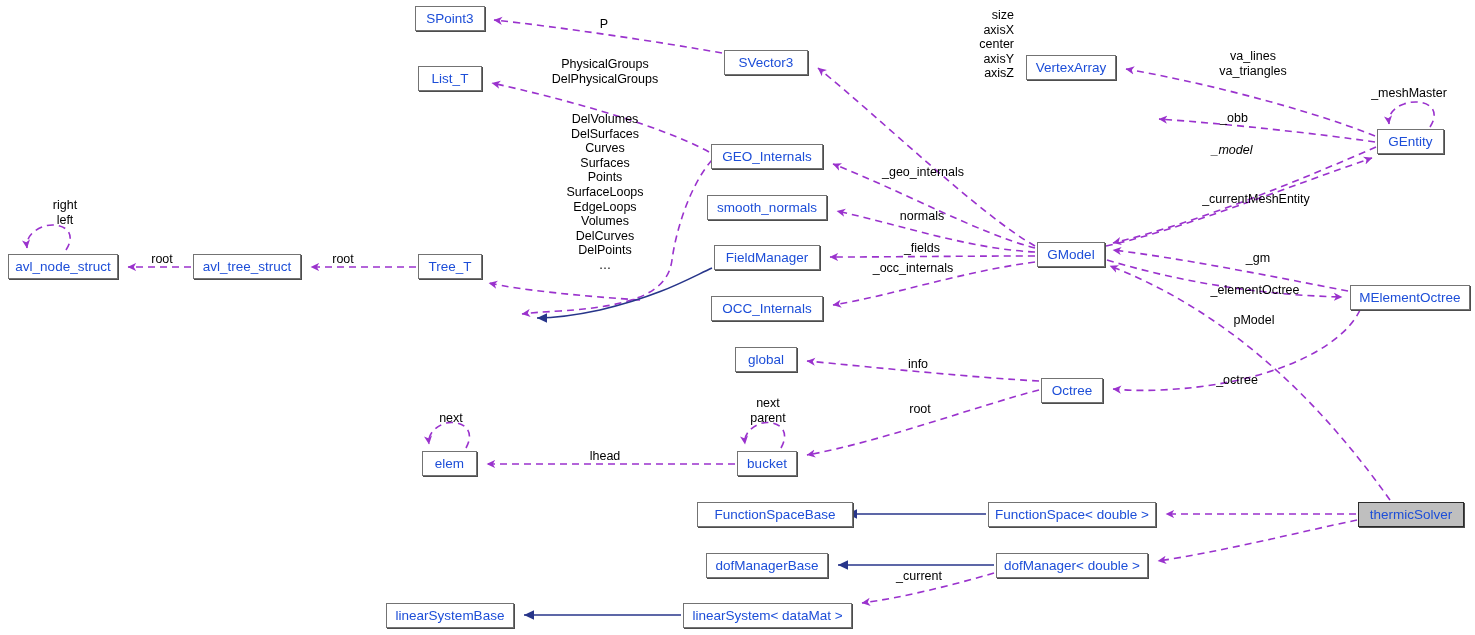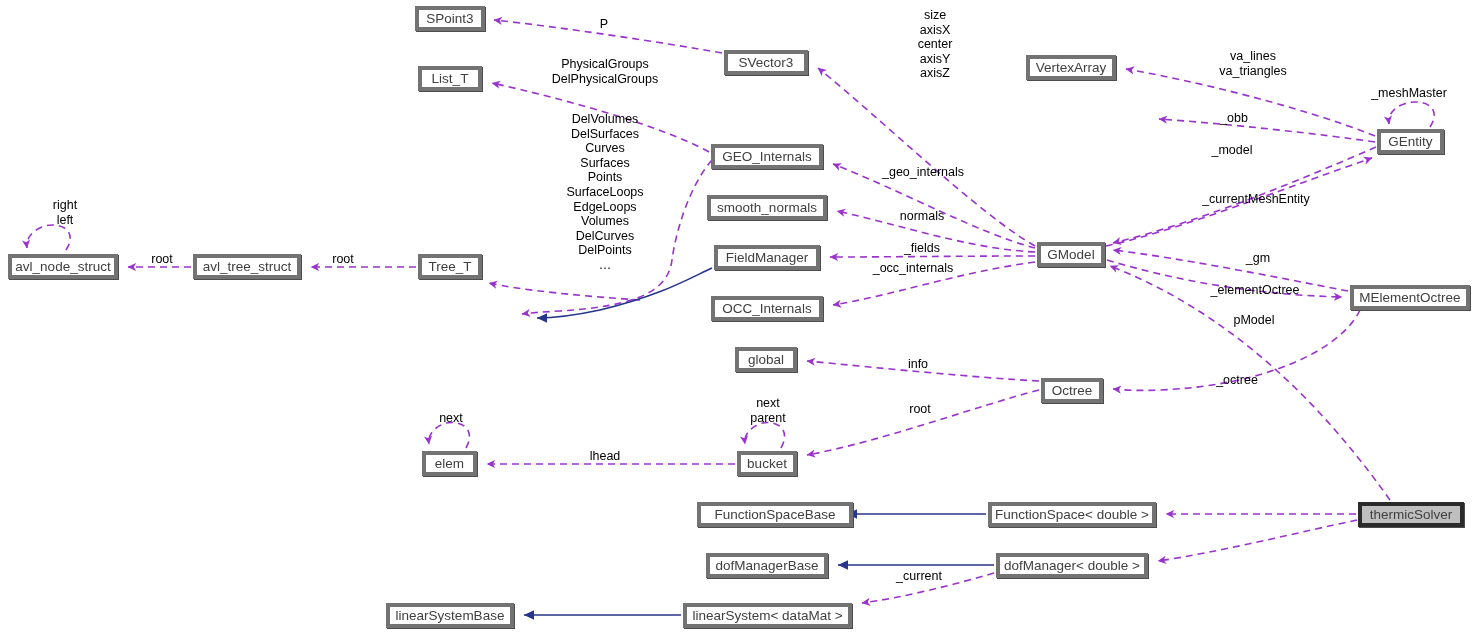--- a/index.html
+++ b/index.html
@@ -4,23 +4,23 @@
 <title>thermicSolver Collaboration Diagram</title>
 <style>
   html,body{margin:0;padding:0;background:#ffffff;}
   body{font-family:"Liberation Sans","DejaVu Sans",sans-serif;}
   #canvas{position:relative;width:1475px;height:635px;background:#ffffff;overflow:hidden;}
   svg.edges{position:absolute;left:0;top:0;width:1475px;height:635px;pointer-events:none;}
 
   .node{
     position:absolute;
     box-sizing:border-box;
-    border:4px solid #737373;
+    border:1px solid #737373;
     background:#ffffff;
-    color:#404040;
+    color:#1d4ed8;
     font-size:13.5px;
     line-height:1;
     display:flex;align-items:center;justify-content:center;
     white-space:nowrap;
     z-index:3;
     box-shadow:1px 1px 0 0 #4d4d4d;
   }
   .node.plain{border-color:#bdbdbd;box-shadow:1px 1px 0 0 #cfcfcf;}
   .node.current{background:#bfbfbf;border-color:#2b2b2b;}
 
@@ -142,32 +142,32 @@
   <div class="node" style="left:737px;top:451px;width:60px;height:25px;">bucket</div>
   <div class="node" style="left:697px;top:502px;width:156px;height:25px;">FunctionSpaceBase</div>
   <div class="node" style="left:988px;top:502px;width:168px;height:25px;">FunctionSpace&lt; double &gt;</div>
   <div class="node current" style="left:1358px;top:502px;width:106px;height:25px;">thermicSolver</div>
   <div class="node" style="left:706px;top:553px;width:122px;height:25px;">dofManagerBase</div>
   <div class="node" style="left:996px;top:553px;width:152px;height:25px;">dofManager&lt; double &gt;</div>
   <div class="node" style="left:386px;top:603px;width:128px;height:25px;">linearSystemBase</div>
   <div class="node" style="left:683px;top:603px;width:169px;height:25px;">linearSystem&lt; dataMat &gt;</div>
 
   <div class="edgelabel" style="left:571px;top:17px;width:66px;">P</div>
-  <div class="edgelabel" style="left:892px;top:8px;width:86px;">size
+  <div class="edgelabel" style="left:928px;top:8px;width:86px;text-align:right;">size
 axisX
 center
 axisY
 axisZ</div>
   <div class="edgelabel" style="left:531px;top:57px;width:148px;">PhysicalGroups
 DelPhysicalGroups</div>
   <div class="edgelabel" style="left:1198px;top:49px;width:110px;">va_lines
 va_triangles</div>
   <div class="edgelabel" style="left:1359px;top:86px;width:100px;">_meshMaster</div>
   <div class="edgelabel" style="left:1207px;top:111px;width:54px;">_obb</div>
-  <div class="edgelabel" style="left:1199px;top:143px;width:66px;">_model</div>
+  <div class="edgelabel" style="left:1199px;top:143px;width:66px;font-style:italic;">_model</div>
   <div class="edgelabel" style="left:541px;top:112px;width:128px;">DelVolumes
 DelSurfaces
 Curves
 Surfaces
 Points
 SurfaceLoops
 EdgeLoops
 Volumes
 DelCurves
 DelPoints

